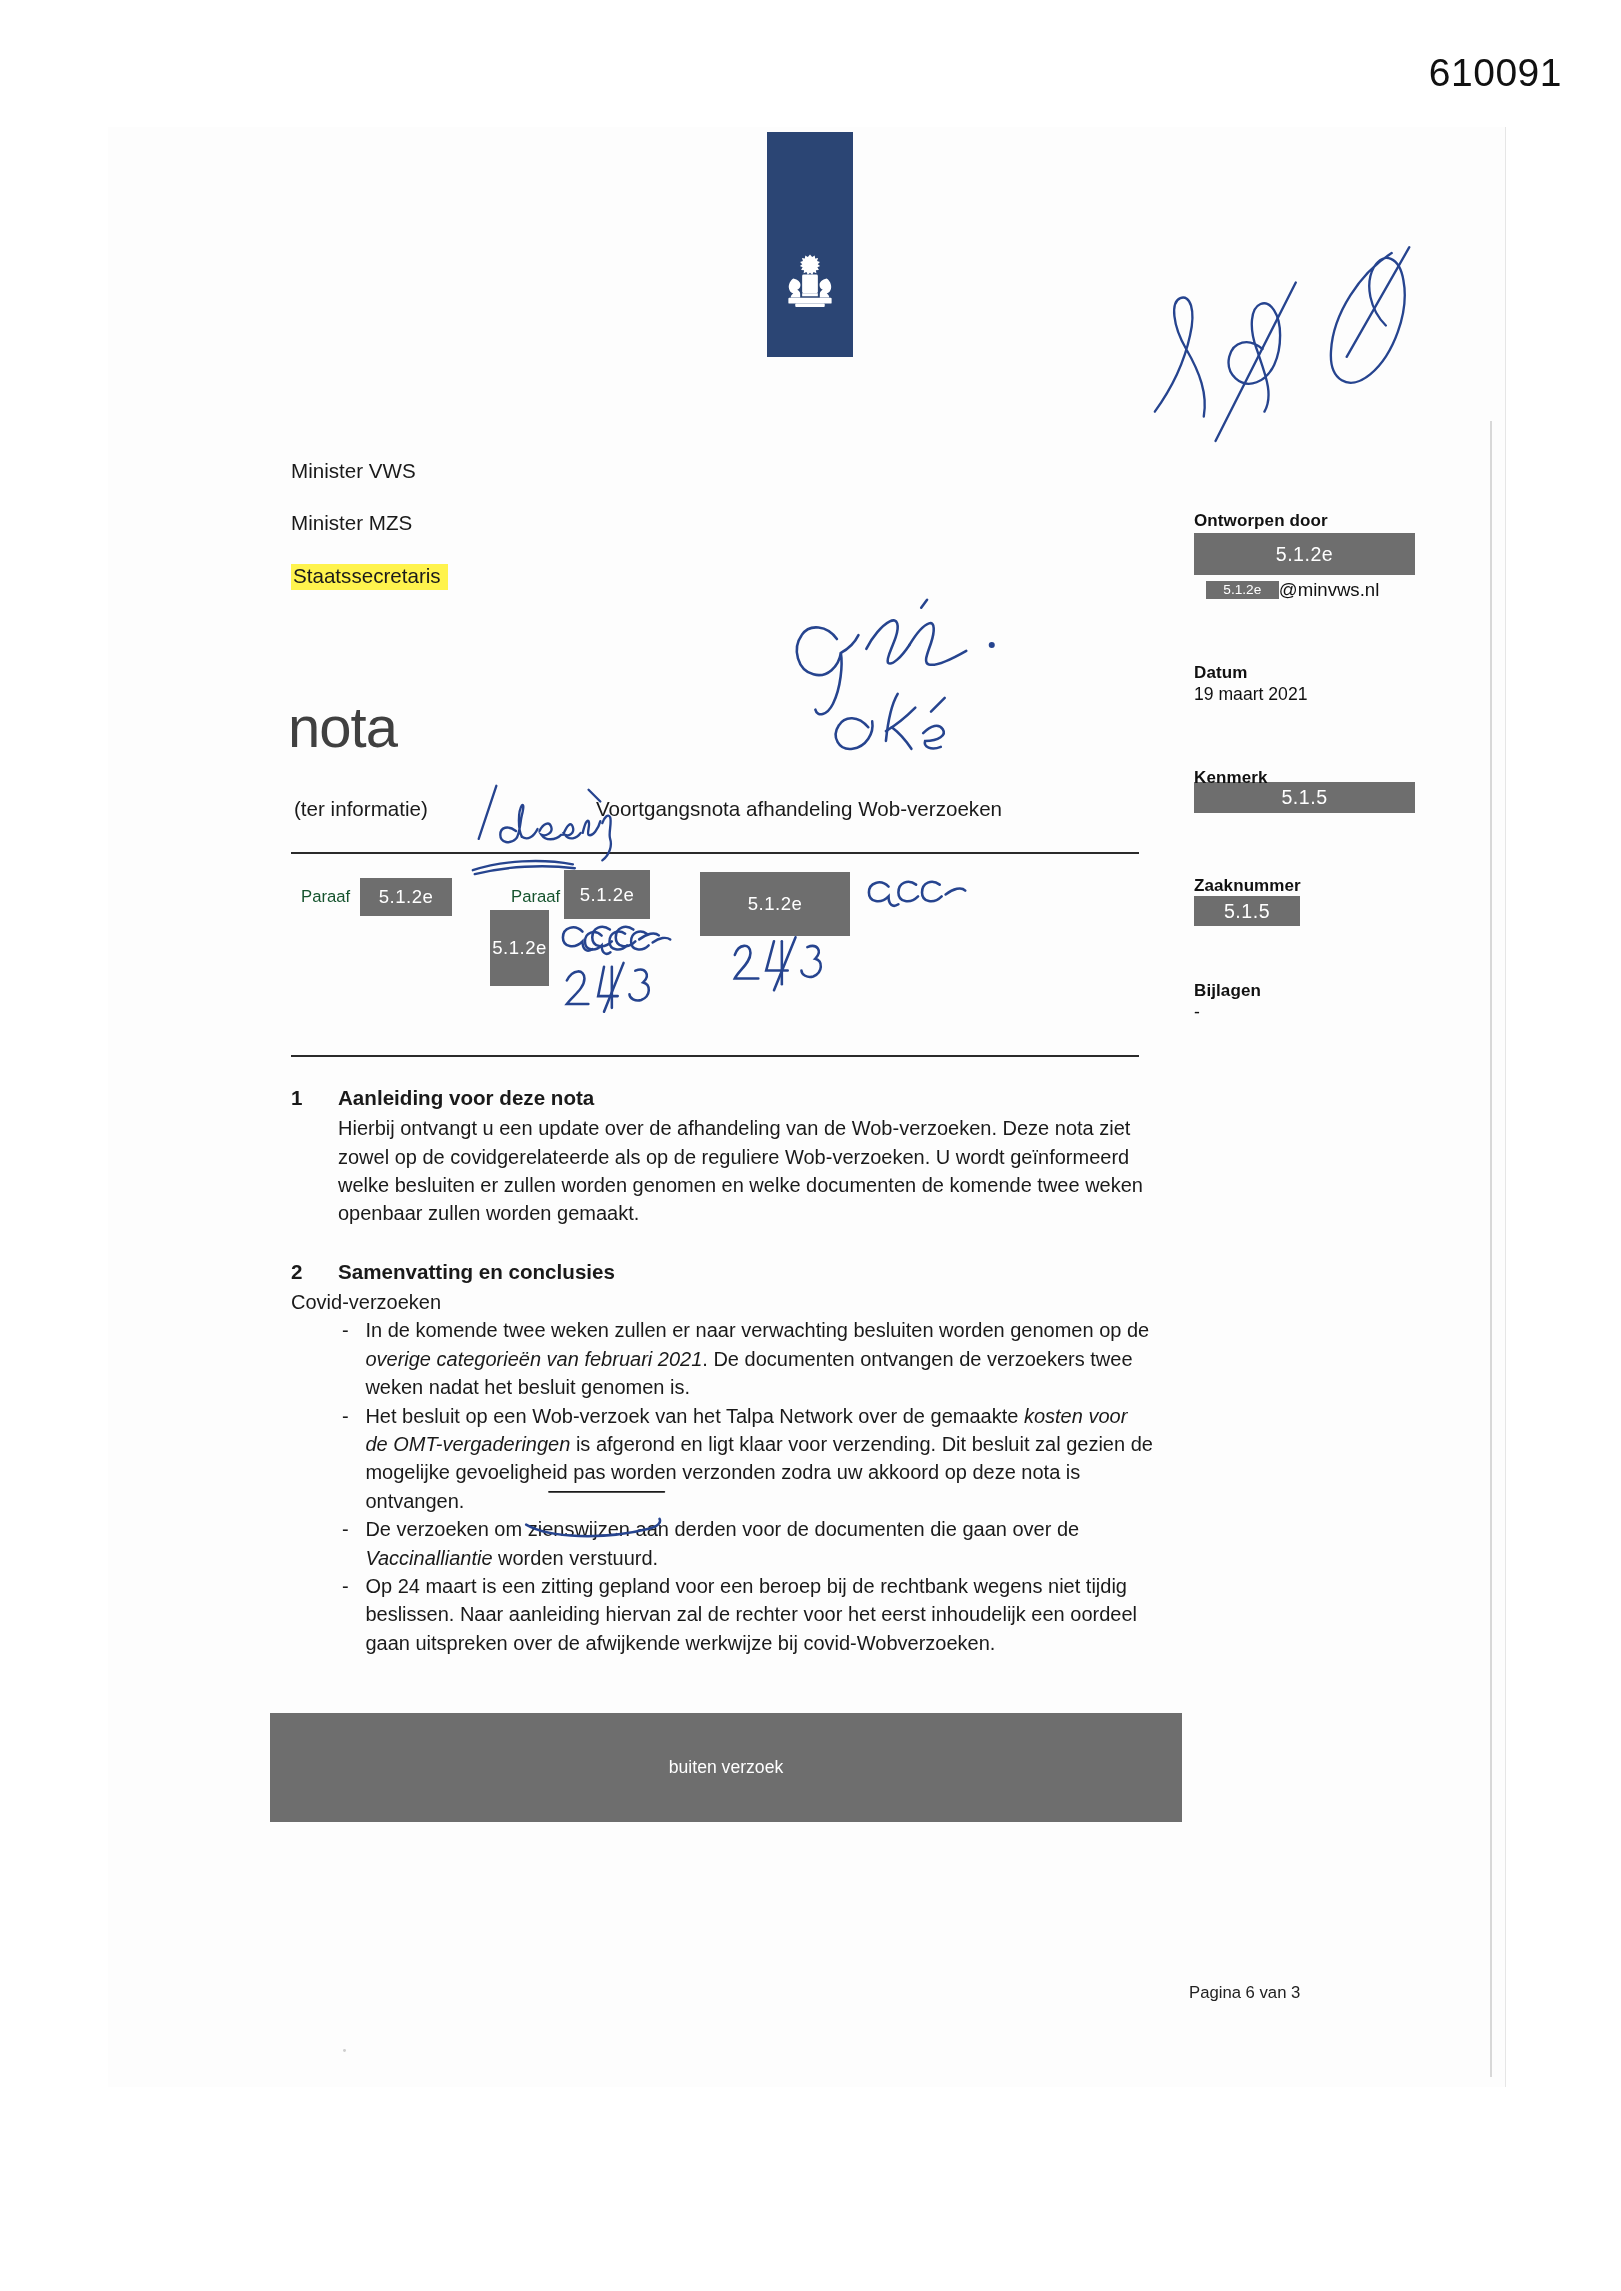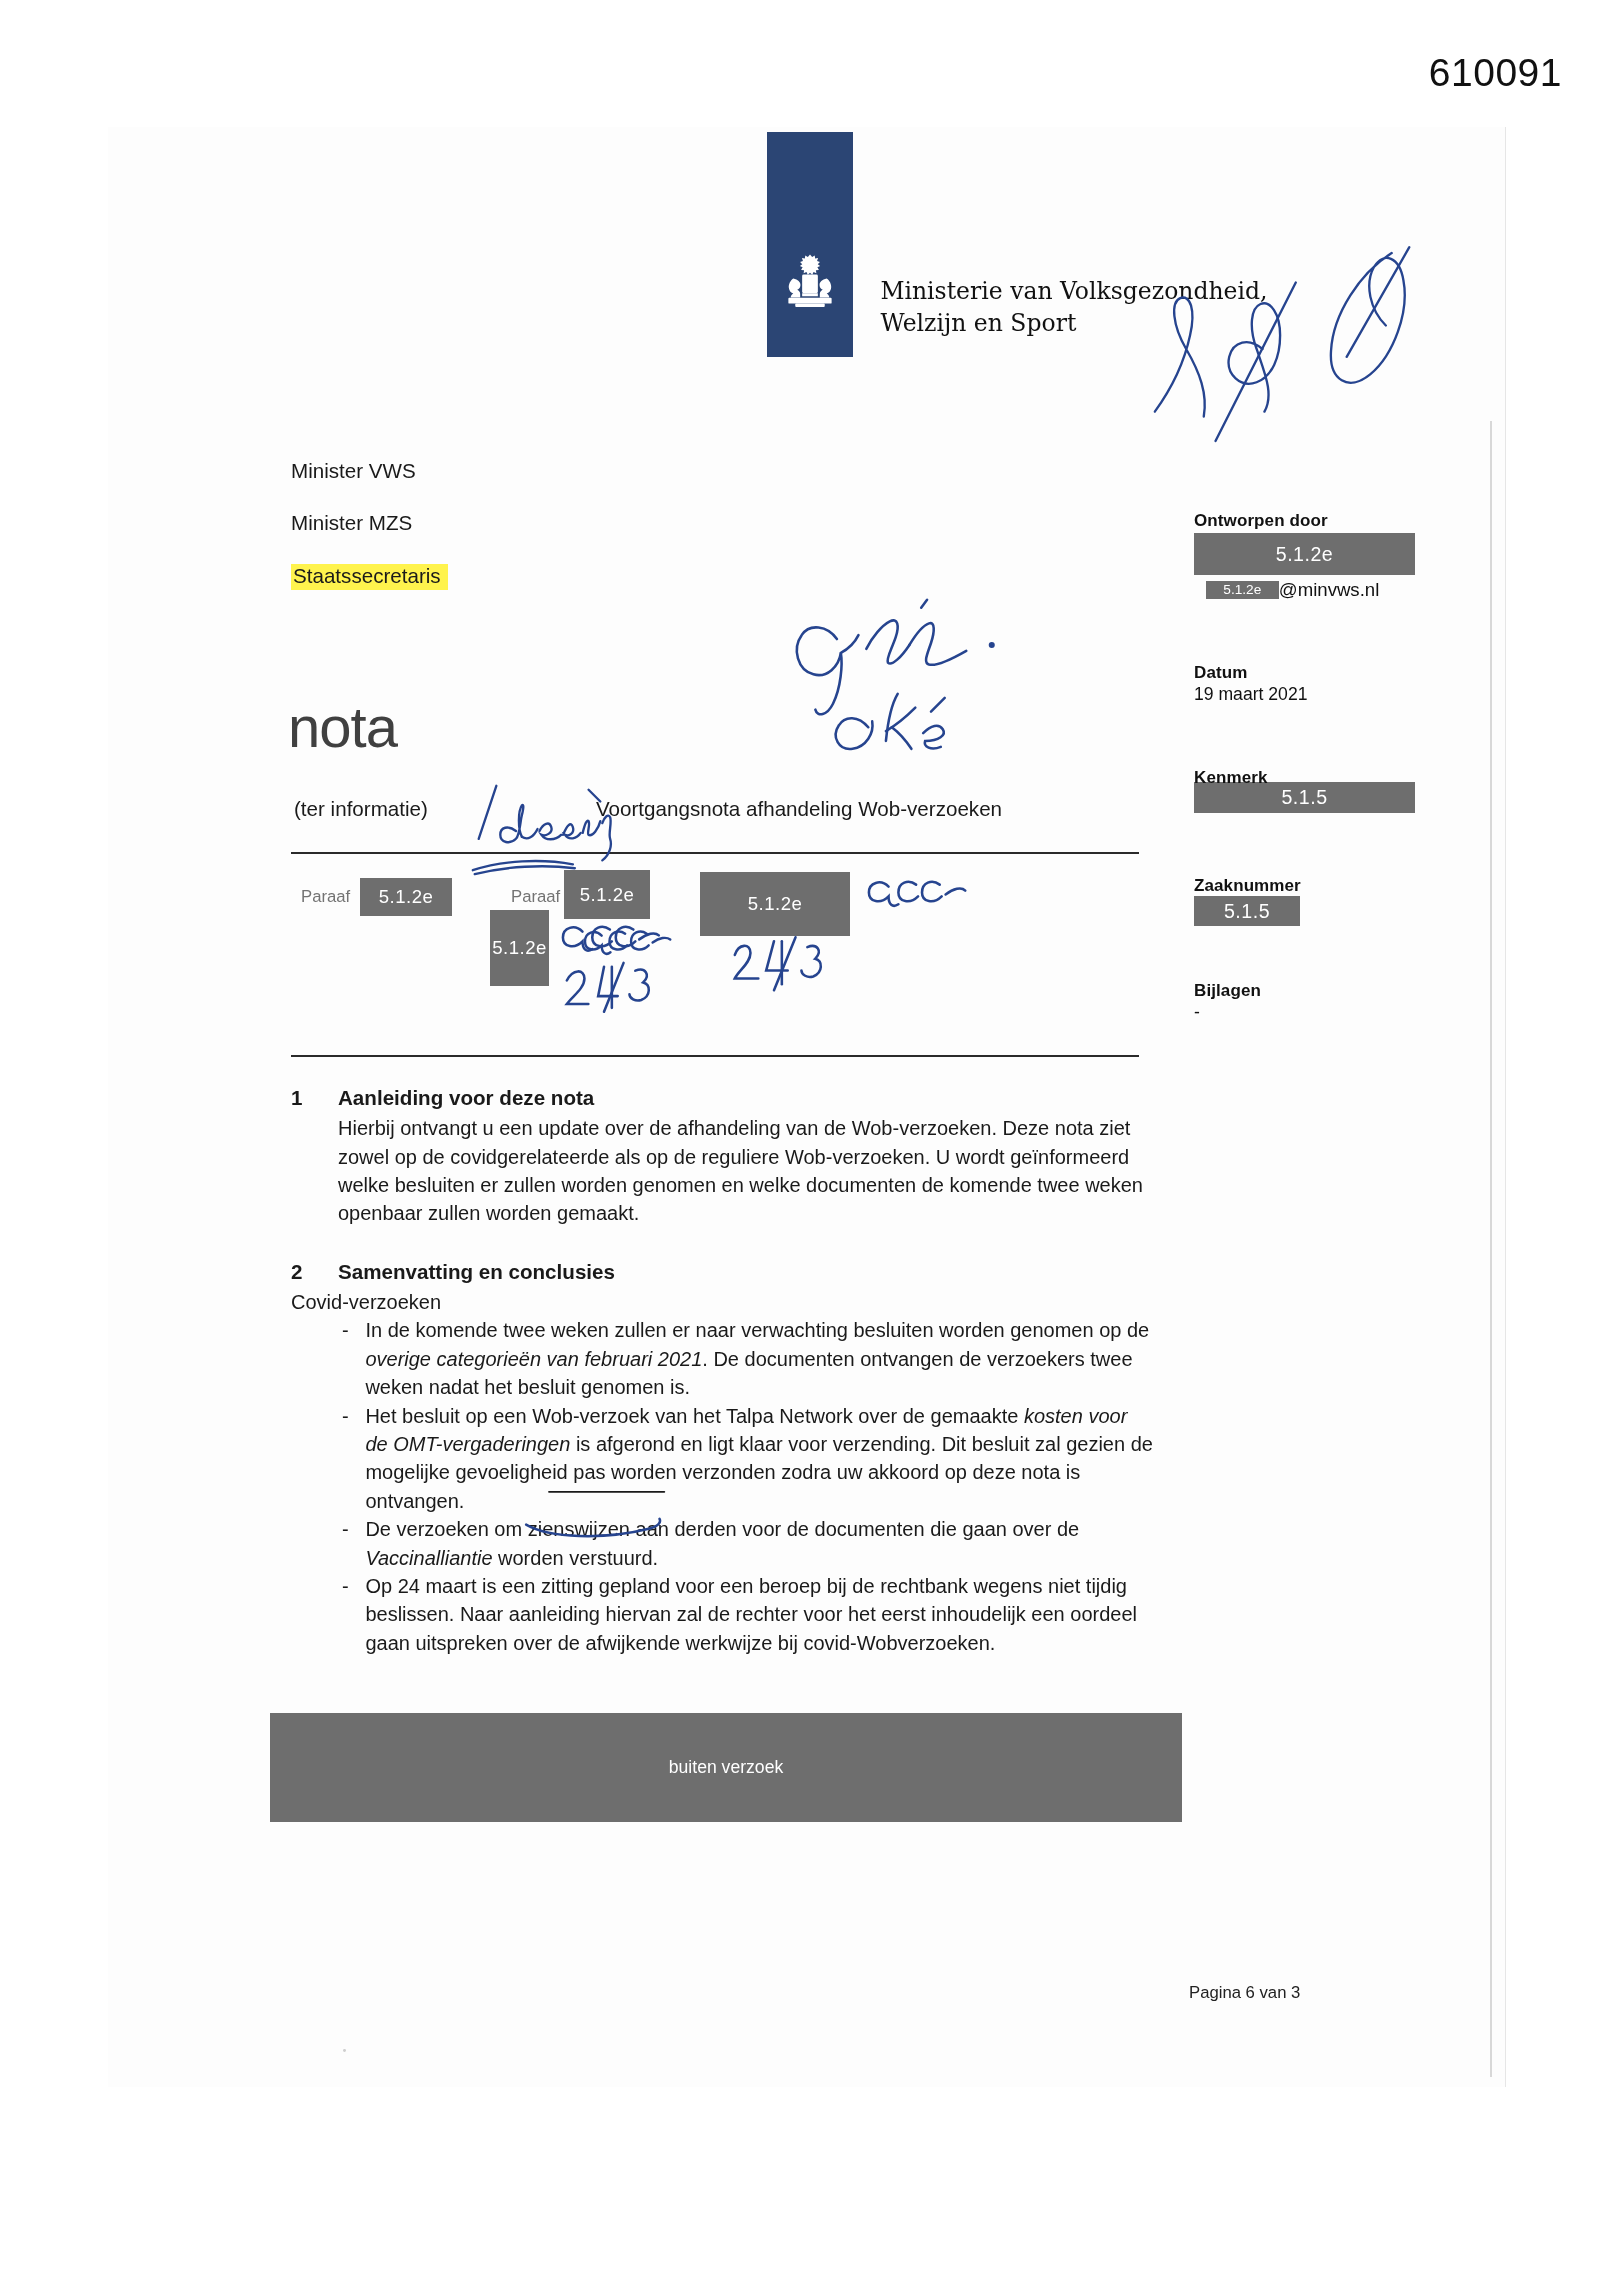--- a/index.html
+++ b/index.html
@@ -123,21 +123,21 @@
     background: #2a2a2a;
     height: 2px;
   }
   .rule-1 { left: 291px; top: 852px; width: 848px; }
   .rule-2 { left: 291px; top: 1055px; width: 848px; }
 
   
   .paraaf-label {
     position: absolute;
     font-size: 16.7px;
-    color: #737373;
+    color: #14532d;
   }
   .redact {
     position: absolute;
     background: #6e6e6e;
     color: #ffffff;
     font-size: 18.6px;
     display: flex;
     align-items: center;
     justify-content: center;
     letter-spacing: 0.5px;
@@ -273,24 +273,20 @@
       <g fill="#ffffff">
         <path d="M31 1.5 l2.2 2.6 2.6-1.6 .4 3.1 3-.4-1 3 2.9 1-2.2 2.2 2.4 1.9-2.8 1.3 1.6 2.7-3.1 .2 .5 3-2.9-1.2-1.3 2.8-2.3-2.1-2.3 2.1-1.3-2.8-2.9 1.2 .5-3-3.1-.2 1.6-2.7-2.8-1.3 2.4-1.9-2.2-2.2 2.9-1-1-3 3 .4 .4-3.1 2.6 1.6z"></path>
         <rect x="23" y="22" width="16" height="19" rx="1.5"></rect>
         <path d="M23 41 h16 v3 h-16z"></path>
         <path d="M14 26 c-3 2-5 6-4.5 9.5 .4 3 2.3 5 4.5 5.6 -1.6 1-2.6 2.4-2.6 4.1 h9.6 v-3.4 c0-2.2-1.2-3.6-3-4.4 2-.7 3.3-2.6 3.3-4.9 0-2.8-2.5-5.6-7.3-6.5z"></path>
         <path d="M48 26 c3 2 5 6 4.5 9.5 -.4 3-2.3 5-4.5 5.6 1.6 1 2.6 2.4 2.6 4.1 h-9.6 v-3.4 c0-2.2 1.2-3.6 3-4.4 -2-.7-3.3-2.6-3.3-4.9 0-2.8 2.5-5.6 7.3-6.5z"></path>
         <rect x="9" y="45.5" width="44" height="6" rx="1"></rect>
         <rect x="16" y="51.5" width="30" height="3.5" rx="1"></rect>
       </g>
     </svg>
-  </div>
-  <div class="logo-text">
-    <div>Ministerie van Volksgezondheid,</div>
-    <div>Welzijn en Sport</div>
   </div>
 </div>
 
 <div class="addressees">
   <div><span class="addressee">Minister VWS</span></div>
   <div><span class="addressee">Minister MZS</span></div>
   <div><span class="addressee hl">Staatssecretaris</span></div>
 </div>
 
 <div class="nota-title">nota</div>

